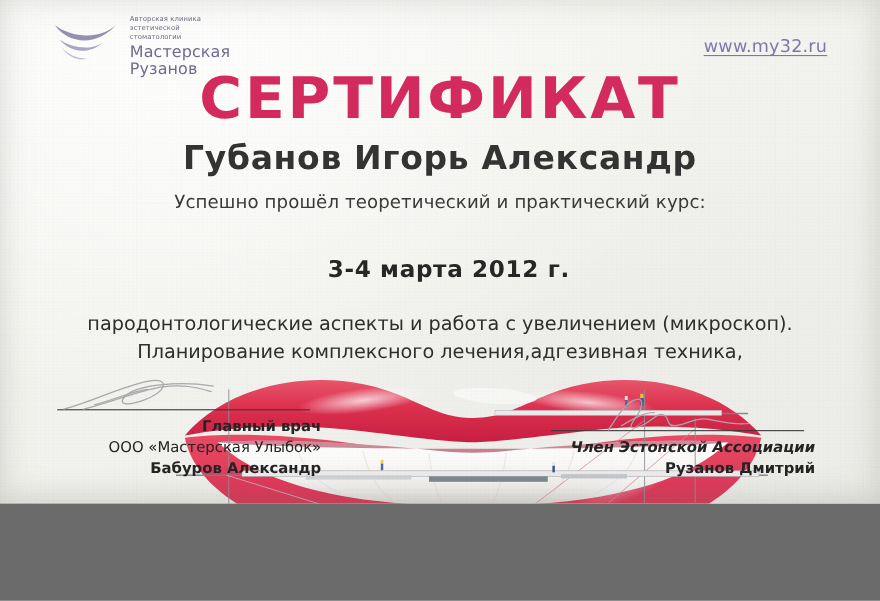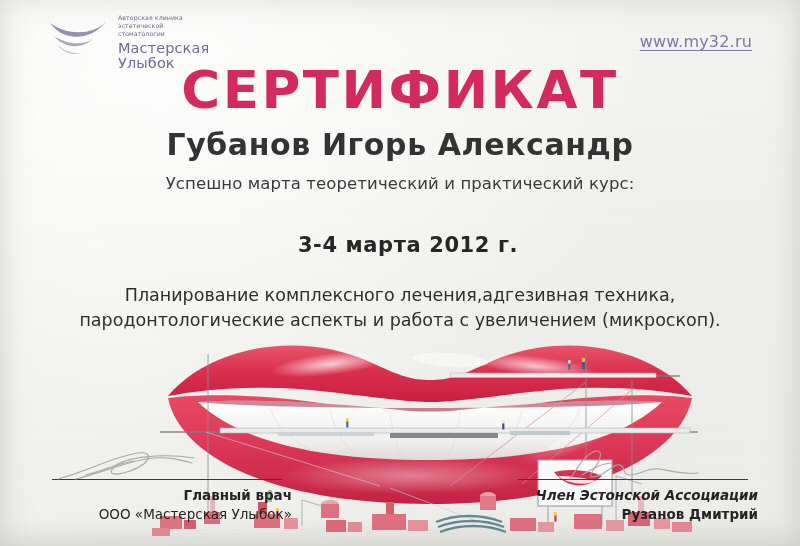--- a/index.html
+++ b/index.html
@@ -4,21 +4,21 @@
 <title>Certificate</title>
 <style>
   html, body {
     margin: 0;
     padding: 0;
     background: #6b6b6b;
   }
   #certificate {
     position: relative;
     width: 800px;
-    height: 546px;
+    height: 458px;
     overflow: hidden;
     background:
       radial-gradient(ellipse at 20% 12%, rgba(255,255,255,0.85) 0%, rgba(255,255,255,0) 55%),
       radial-gradient(ellipse at 85% 85%, rgba(236,236,232,0.9) 0%, rgba(255,255,255,0) 60%),
       linear-gradient(160deg, #f7f7f4 0%, #f3f3ef 40%, #eeeeea 100%);
     font-family: "Liberation Sans", "DejaVu Sans", sans-serif;
     color: #2f2f2f;
     -webkit-font-smoothing: antialiased;
   }
   
@@ -154,21 +154,21 @@
 
   
   .sig-block {
     position: absolute;
     bottom: 22px;
     width: 250px;
     text-align: right;
     z-index: 30;
   }
   .sig-left  { left: 42px; }
-  .sig-right { right: 42px; }
+  .sig-right { right: 59px; }
   .sig-scribble { height: 34px; width: 100%; display: block; }
   .sig-rule {
     height: 0;
     border-top: 1.4px solid #3b3b3b;
     margin: -4px 10px 6px 10px;
   }
   .sig-line {
     font-size: 13.5px;
     line-height: 1.42;
     color: #242424;
@@ -190,35 +190,35 @@
       <path d="M6 26 C16 38, 32 40, 45 29 C34 36, 18 34, 6 26 Z" fill="#8d87ae" opacity="0.72"></path>
       <path d="M8 33 C14 42, 24 46, 32 43 C24 44, 14 40, 8 33 Z" fill="#9a94b8" opacity="0.6"></path>
     </svg>
     <div class="brand-text">
       <div class="brand-tagline">
         <span>Авторская клиника</span><br>
         <span>эстетической стоматологии</span>
       </div>
       <div class="brand-name">
         <span>Мастерская</span><br>
-        <span>Улыбок</span>
+        <span>Рузанов</span>
       </div>
     </div>
   </div>
 
   <a class="site-url" href="#">www.my32.ru</a>
 
   <div class="text-block cert-title">СЕРТИФИКАТ</div>
   <div class="text-block recipient-name">Губанов Игорь Александр</div>
-  <div class="text-block passed-line">Успешно марта теоретический и практический курс:</div>
+  <div class="text-block passed-line">Успешно прошёл теоретический и практический курс:</div>
   <div class="text-block course-date">3-4 марта 2012 г.</div>
 
   <div class="text-block desc">
+    <span class="desc-line">пародонтологические аспекты и работа с увеличением (микроскоп).</span>
     <span class="desc-line">Планирование комплексного лечения,адгезивная техника,</span>
-    <span class="desc-line">пародонтологические аспекты и работа с увеличением (микроскоп).</span>
   </div>
 
   <svg id="artwork" viewBox="0 0 560 210">
     <defs>
       <linearGradient id="upperLip" x1="0" y1="0" x2="0" y2="1">
         <stop offset="0%" stop-color="#e8566c"></stop>
         <stop offset="45%" stop-color="#dd2f4e"></stop>
         <stop offset="100%" stop-color="#c81f41"></stop>
       </linearGradient>
       <linearGradient id="lowerLip" x1="0" y1="0" x2="0" y2="1">
@@ -390,20 +390,21 @@
     <svg class="sig-scribble" viewBox="0 0 250 34">
       <g fill="none" stroke="#a9a9ac" stroke-width="1.1" stroke-linecap="round">
         <path d="M16 30 C46 22, 70 8, 96 4 C112 2, 110 14, 88 22 C74 27, 64 26, 72 18 C82 8, 120 4, 152 9"></path>
         <path d="M34 30 C58 24, 82 14, 104 10 C124 7, 136 10, 150 14"></path>
         <path d="M44 26 C62 21, 78 14, 92 12"></path>
       </g>
     </svg>
     <div class="sig-rule"></div>
     <div class="sig-line sig-role">Главный врач</div>
     <div class="sig-line sig-org">ООО «Мастерская Улыбок»</div>
+    <div class="sig-line sig-person">Бабуров Александр</div>
   </div>
 
   <div class="sig-block sig-right">
     <svg class="sig-scribble" viewBox="0 0 250 34">
       <g fill="none" stroke="#a9a9ac" stroke-width="1.1" stroke-linecap="round">
         <path d="M62 30 C70 18, 78 4, 88 2 C96 1, 92 12, 86 20 C80 28, 82 30, 92 26 C102 22, 106 14, 112 16 C118 18, 114 26, 122 26 C132 26, 140 18, 152 20 C164 22, 176 26, 190 24"></path>
         <path d="M74 26 C84 20, 94 14, 104 14"></path>
       </g>
     </svg>
     <div class="sig-rule"></div>

